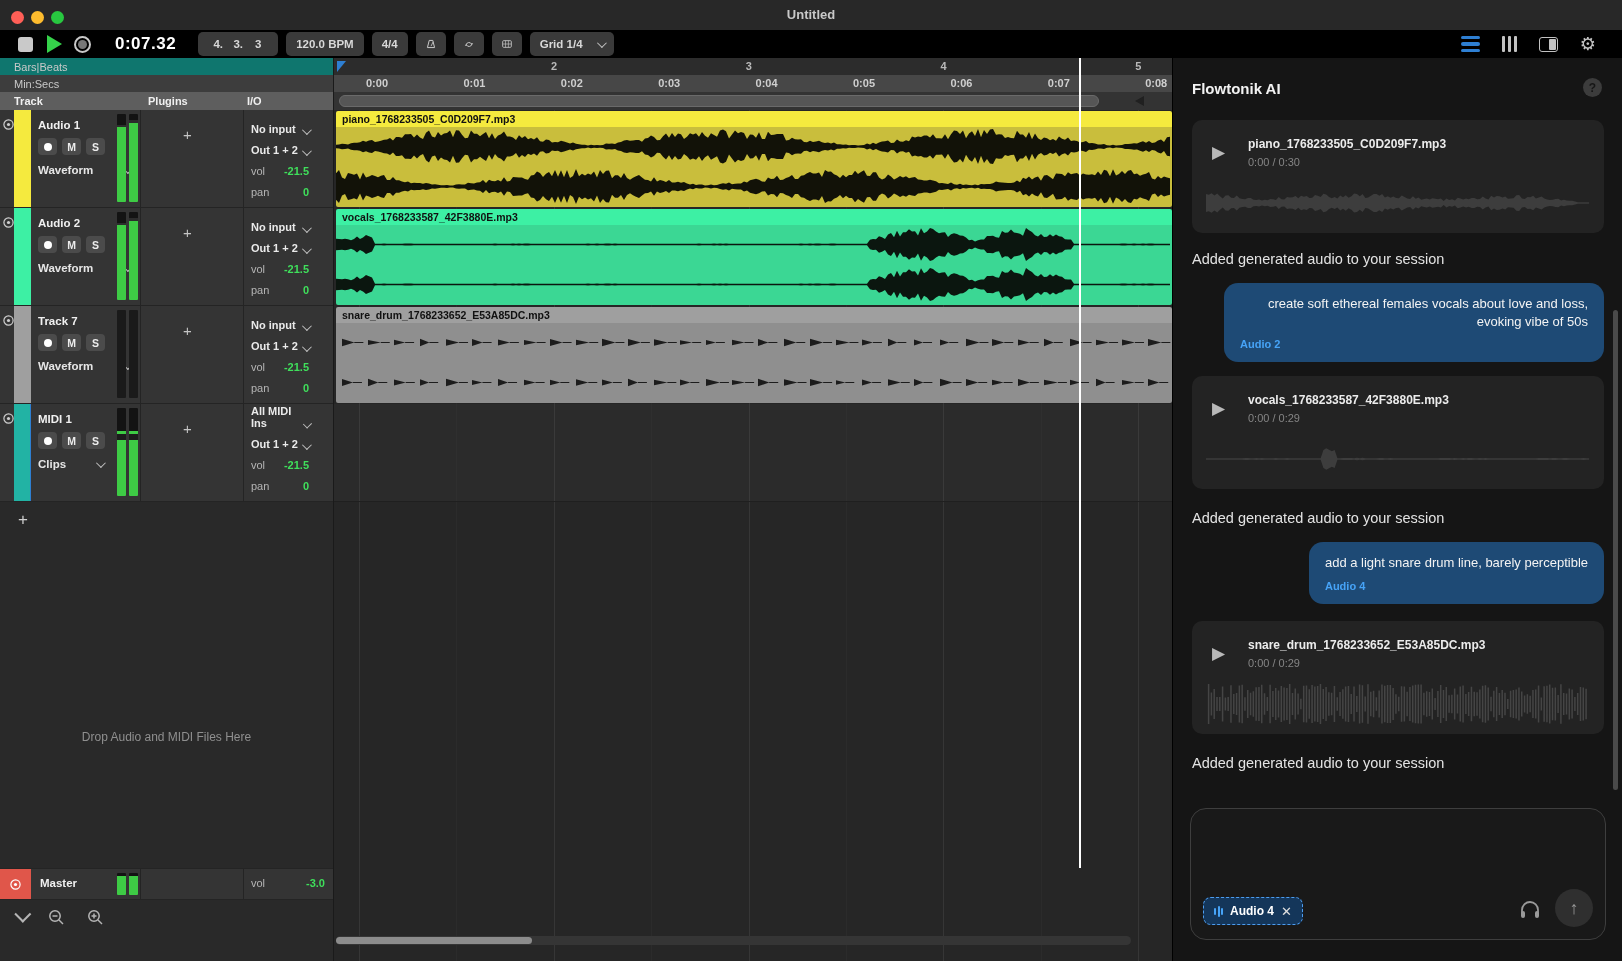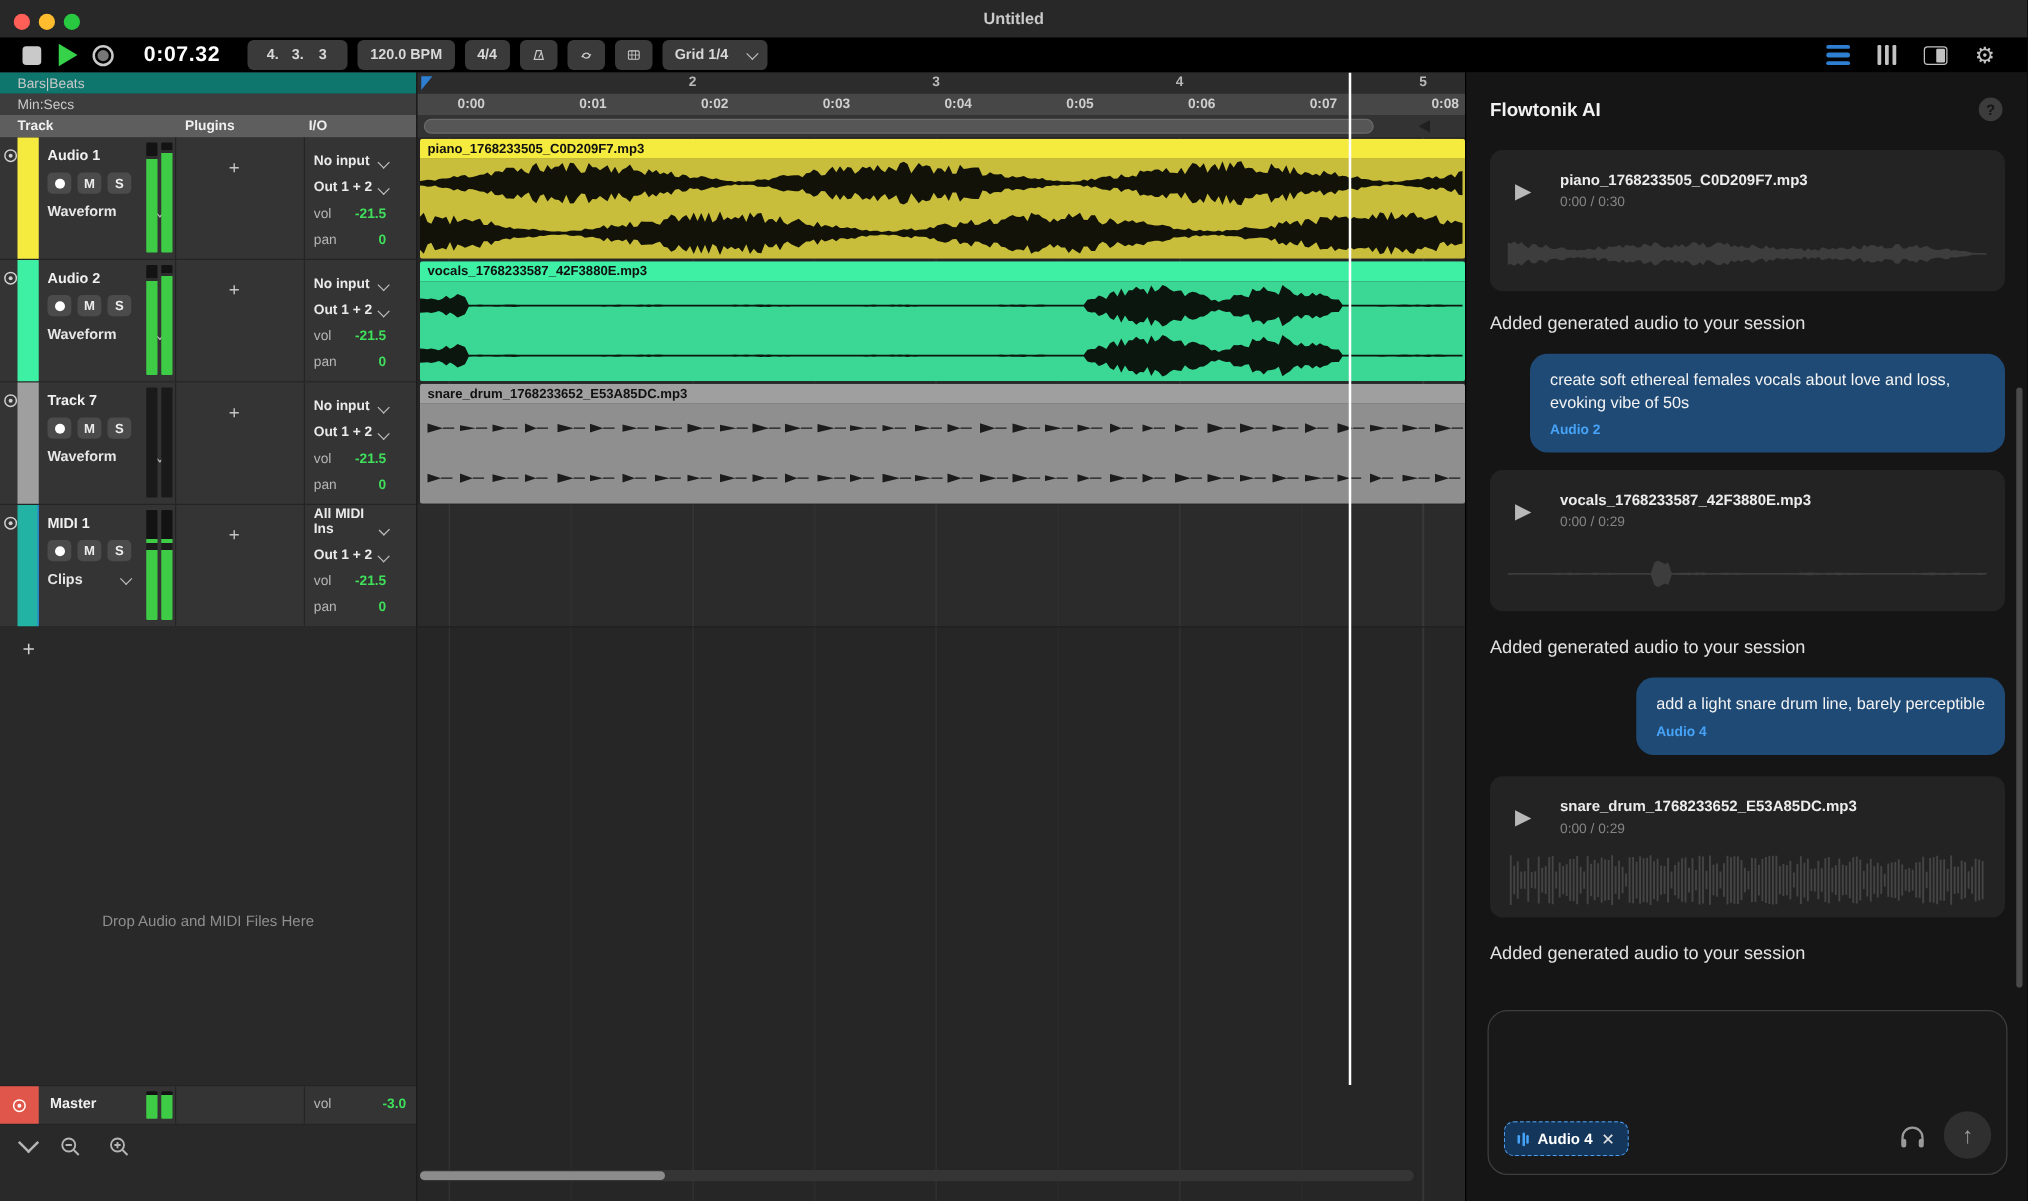--- a/index.html
+++ b/index.html
@@ -98,21 +98,21 @@
   .phelp{position:absolute;right:20px;top:20px;width:19px;height:19px;border-radius:50%;background:#3c3c3c;color:#161616;font-size:12px;font-weight:700;display:flex;align-items:center;justify-content:center;}
   .card{position:absolute;left:19px;width:412px;height:113px;background:#232323;border-radius:10px;}
   .cplay{position:absolute;left:20px;top:22px;font-size:17px;color:#b8b8b8;}
   .cname{position:absolute;left:56px;top:17px;font-size:12px;font-weight:700;color:#ececec;}
   .cdur{position:absolute;left:56px;top:36px;font-size:11px;color:#858585;}
   .cwave{position:absolute;left:14px;right:14px;top:62px;height:42px;}
   .cwave svg{width:100%;height:100%;}
   .status{position:absolute;left:19px;font-size:14.5px;color:#e3e3e3;}
   .bubwrap{position:absolute;left:19px;width:412px;display:flex;flex-direction:column;align-items:flex-end;}
   .bubble{background:var(--bubble);border-radius:14px;padding:12px 16px;max-width:380px;display:flex;flex-direction:column;}
-  .bubble .btxt{font-size:13px;color:#f3f3f3;text-align:left;line-height:1.35;}
+  .bubble .btxt{font-size:13px;color:#f3f3f3;text-align:right;line-height:1.35;}
   .bubble .btag{font-size:11px;font-weight:700;color:var(--link);margin-top:8px;align-self:flex-start;}
   .askbox{position:absolute;left:17px;top:750px;width:416px;height:132px;background:#191919;border:1px solid #3e3e3e;border-radius:16px;}
   .askbox textarea{position:absolute;left:16px;top:12px;width:380px;height:60px;background:transparent;border:none;outline:none;resize:none;color:#ddd;font-size:14px;}
   .askbox textarea::placeholder{color:#989898;}
   .chip{position:absolute;left:12px;bottom:14px;display:flex;align-items:center;gap:7px;background:#14365a;border:1px dashed #4d9df0;border-radius:8px;padding:6px 10px;}
   .chip .eq{display:flex;gap:1.5px;align-items:center;} .chip .eq i{width:2px;background:var(--link);border-radius:1px;}
   .chip .eq i:nth-child(1){height:7px;} .chip .eq i:nth-child(2){height:11px;} .chip .eq i:nth-child(3){height:7px;}
   .chip .clabel{font-size:12px;font-weight:700;color:#fff;}
   .chip .cx{color:#e0e0e0;font-size:13px;line-height:1;}
   .sendbtn{position:absolute;right:12px;bottom:12px;width:38px;height:38px;border-radius:50%;background:#2f2f2f;color:#9a9a9a;font-size:18px;display:flex;align-items:center;justify-content:center;}

